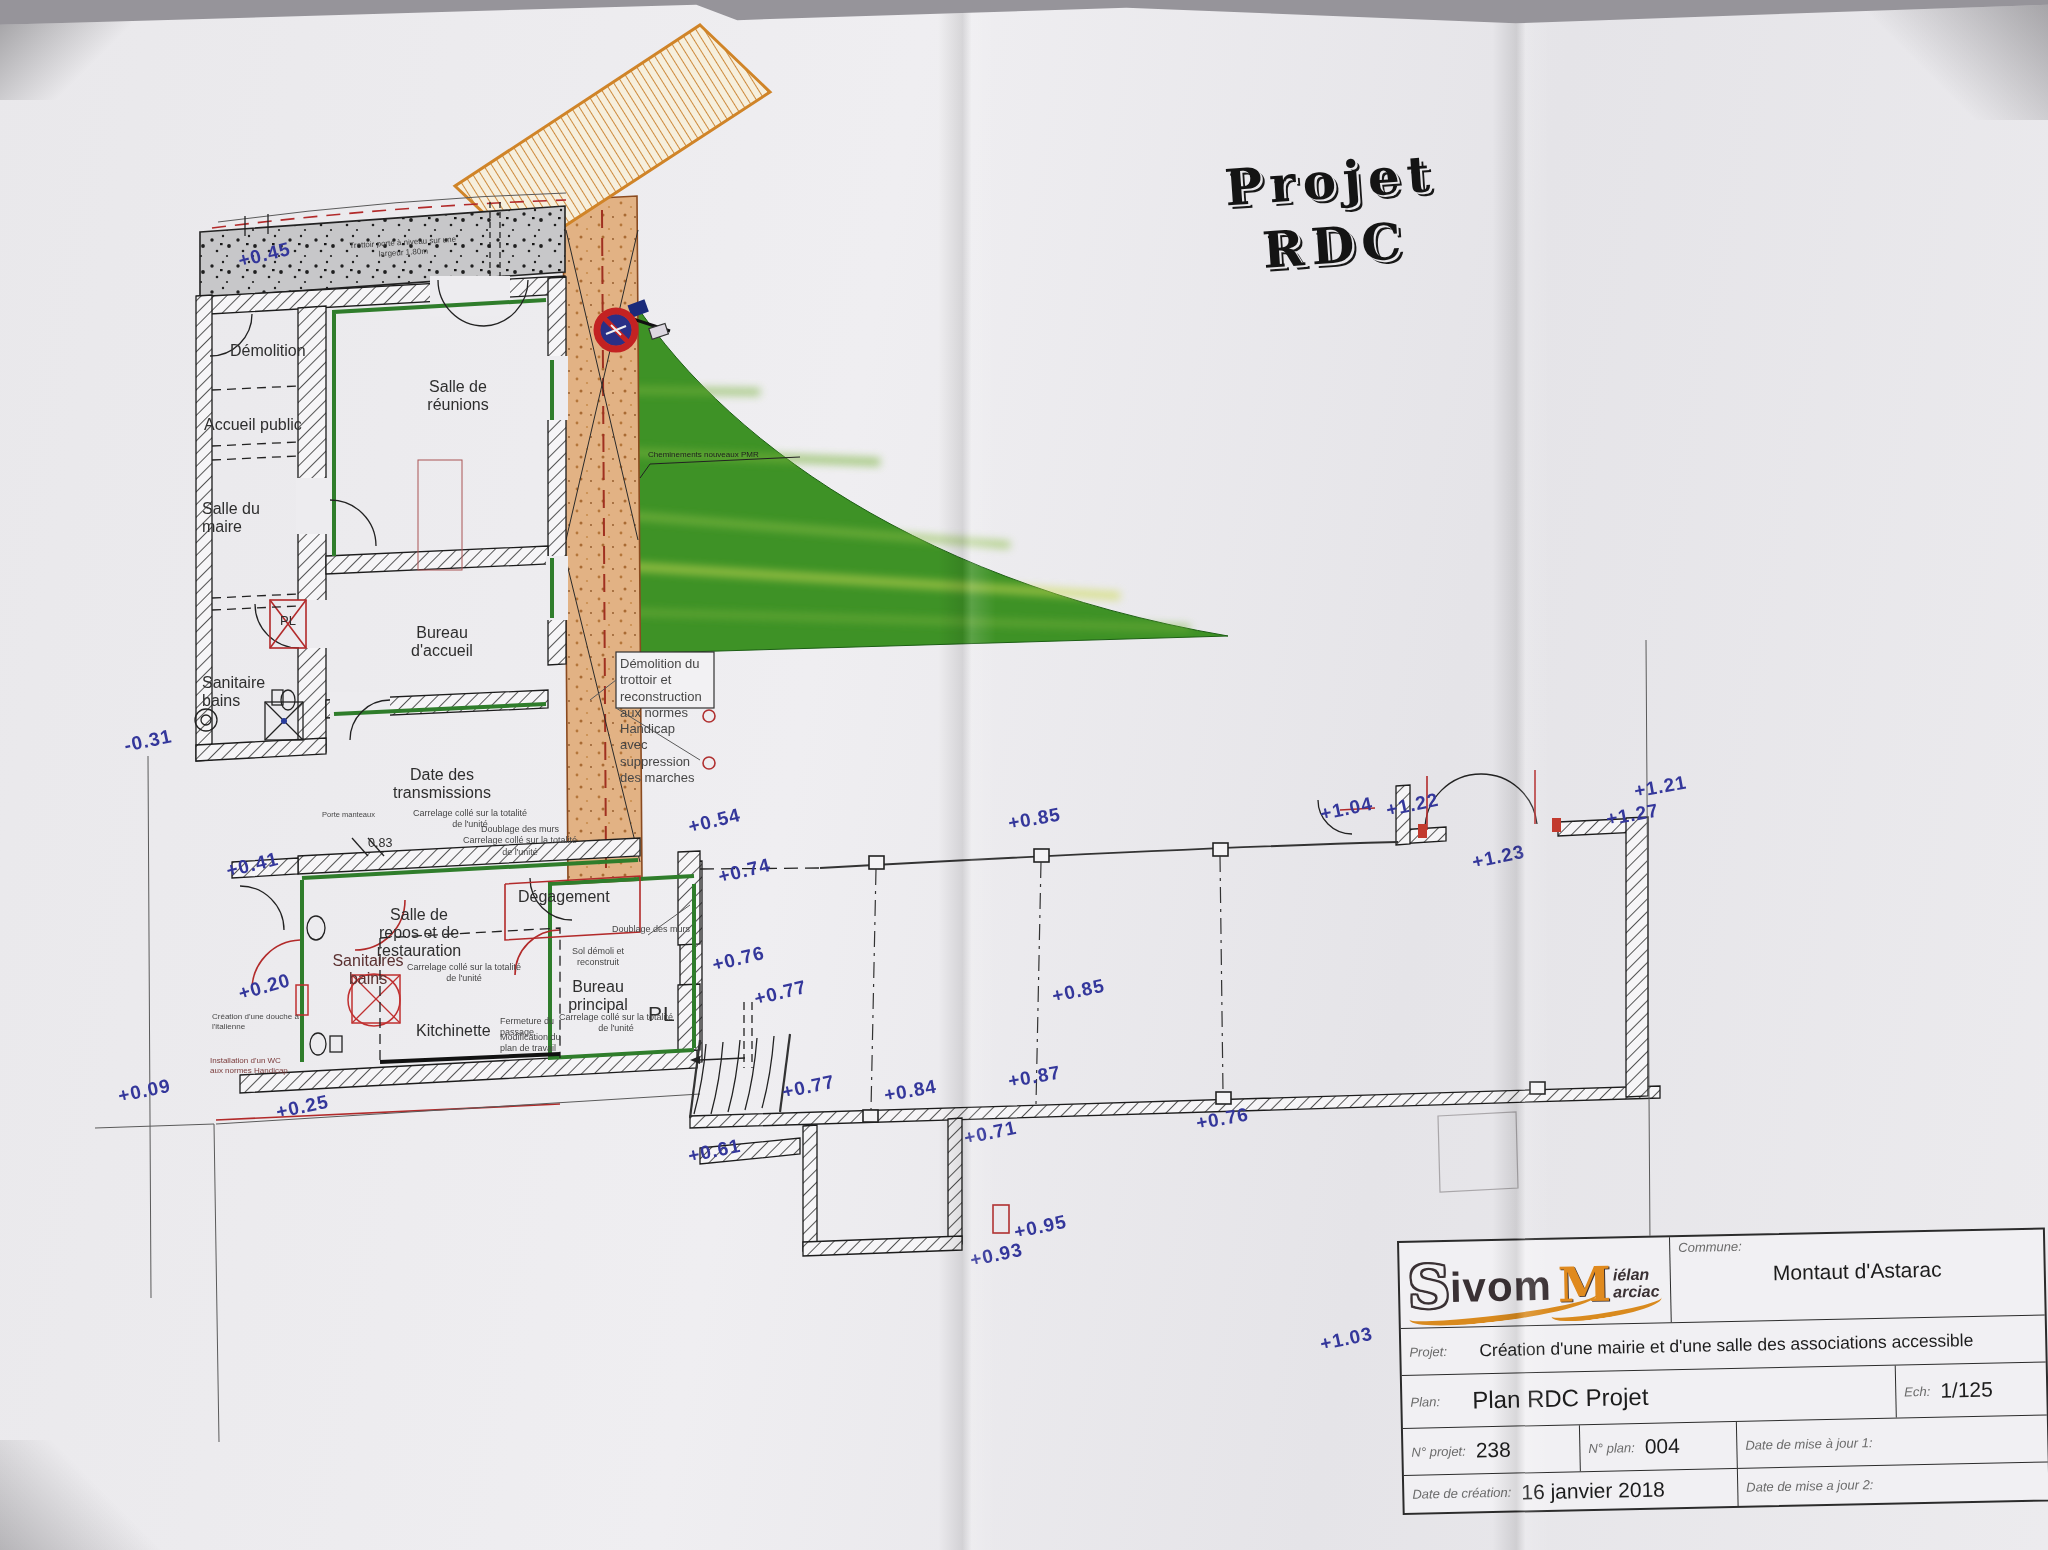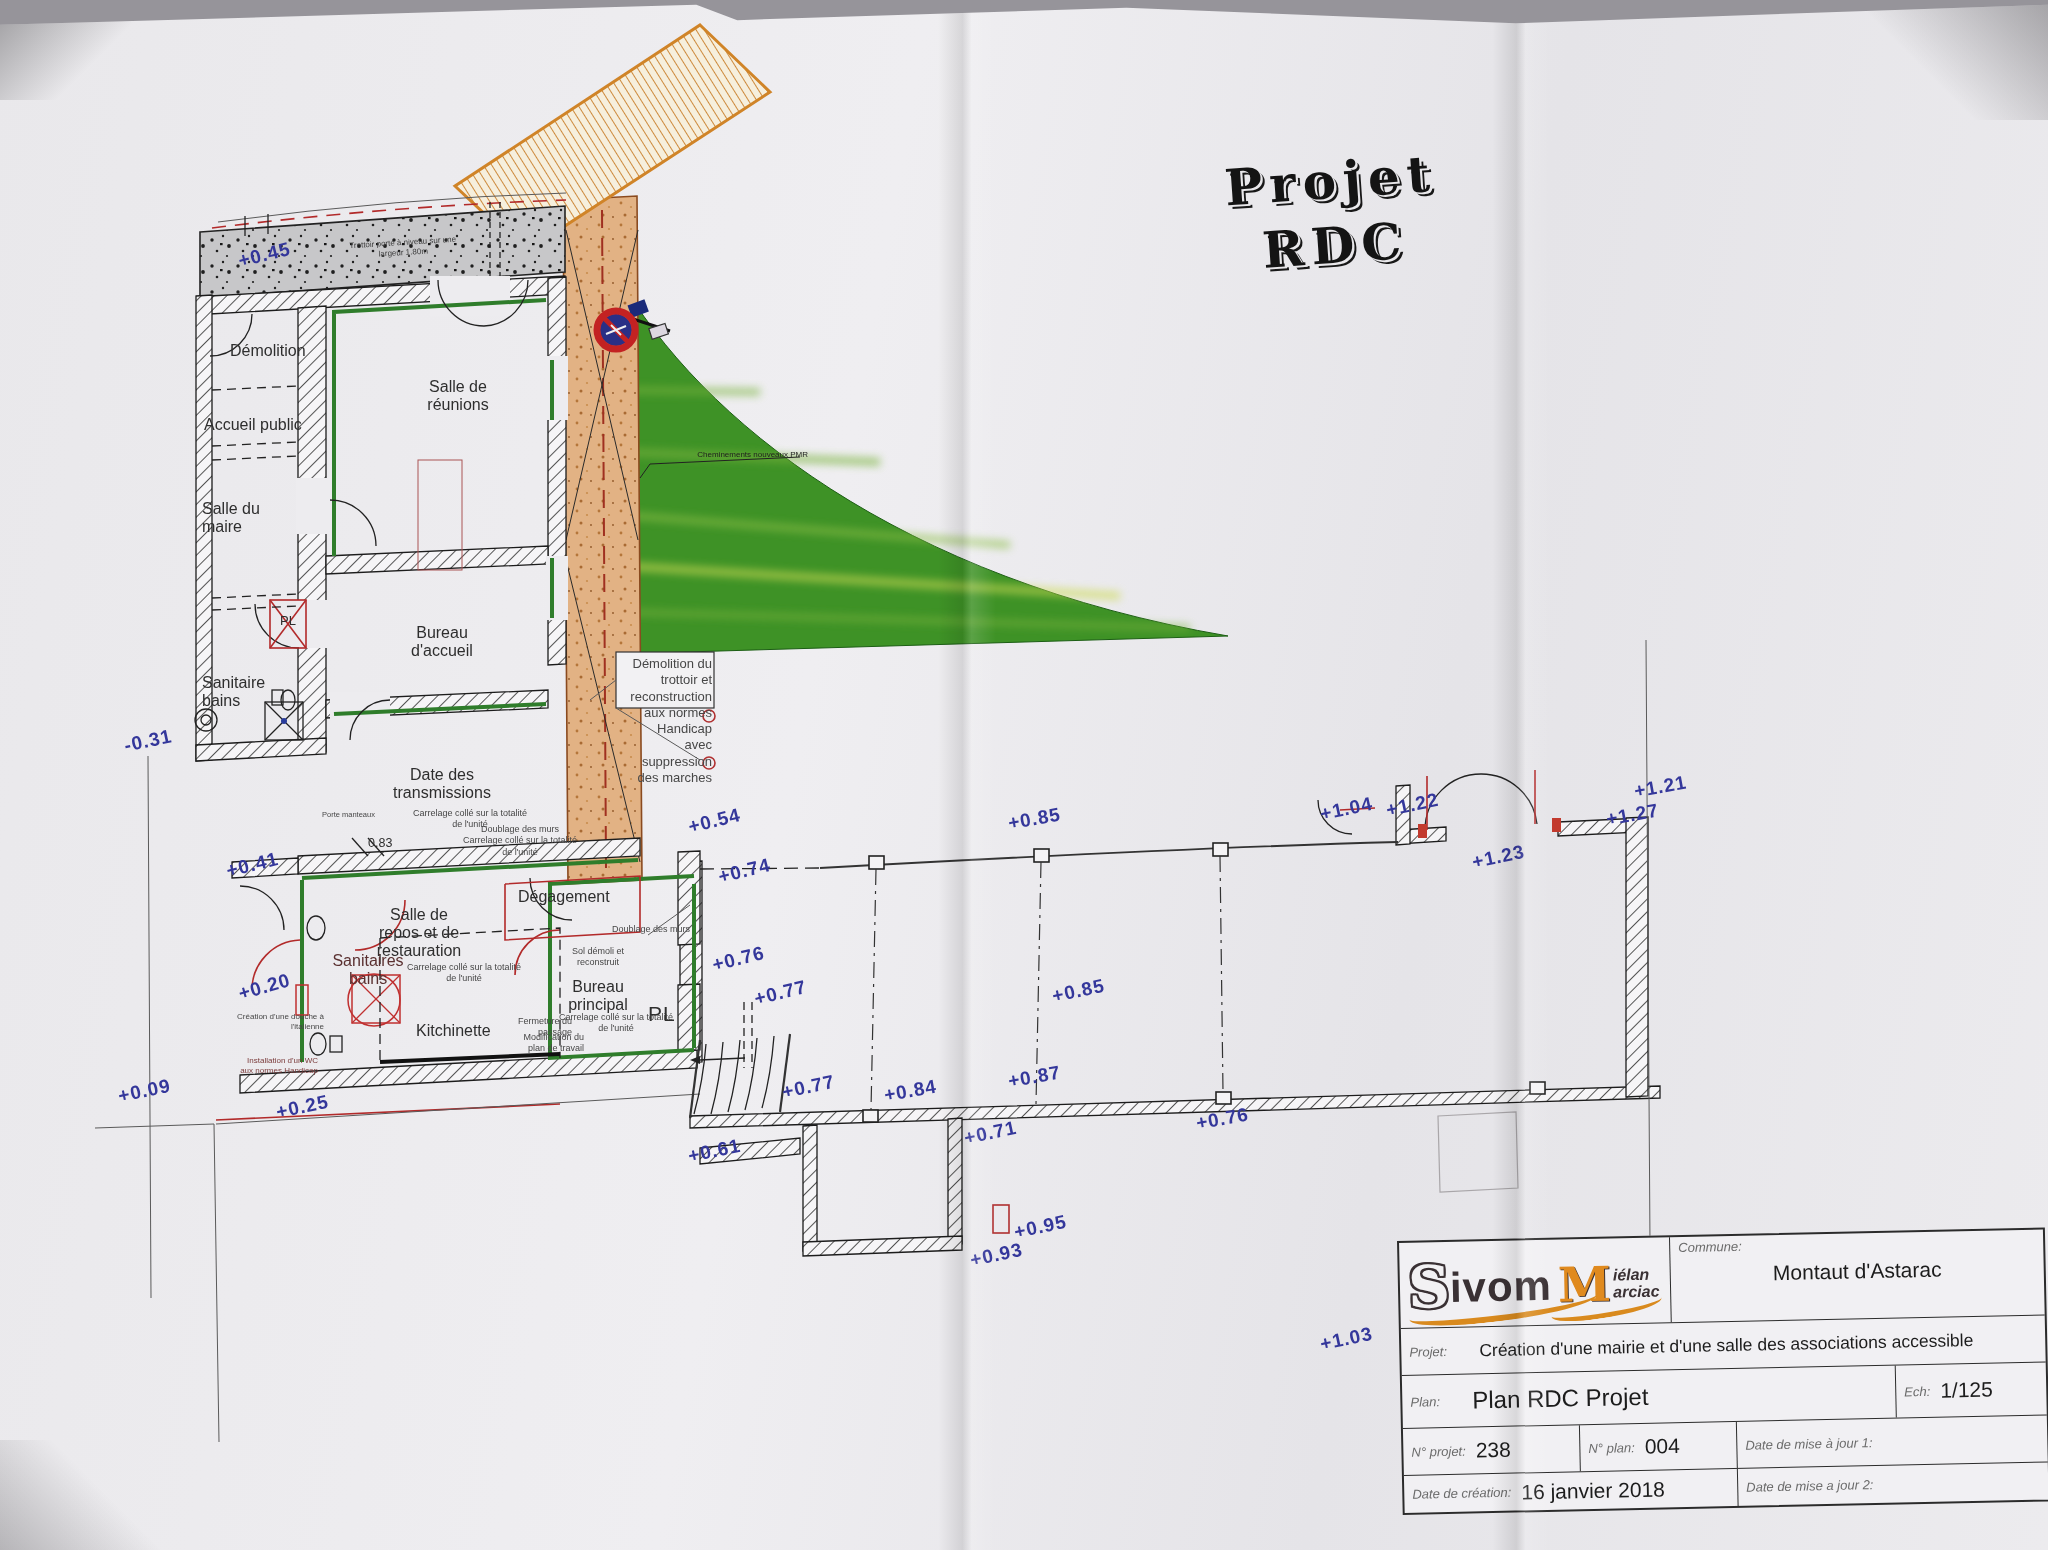--- a/index.html
+++ b/index.html
@@ -9,21 +9,21 @@
     background:linear-gradient(100deg,#e9e8eb 0%,#efeef1 40%,#e5e4e8 68%,#ecebee 100%);
     clip-path:polygon(0 1.6%,34% .3%,36% 1.3%,55% .5%,74% 1.5%,100% .3%,100% 100%,0 100%);}
   .wall{fill:url(#hatch);stroke:#1c1c1c;stroke-width:1.3;}
   .gap{fill:#edecef;stroke:none;}
   .blk{stroke:#222;fill:none;stroke-width:1.3;}
   .thin{stroke:#5a5a5a;fill:none;stroke-width:1;}
   .redline{stroke:#b22a2a;fill:none;stroke-width:1.6;}
   .green{stroke:#2f7d2b;fill:none;stroke-width:4;}
   .lbl{position:absolute;color:#2e2e2e;font-size:16px;line-height:1.12;white-space:pre-line;}
   .lbl.c{text-align:center;}
-  .ann{position:absolute;color:#474747;font-size:9px;line-height:1.25;white-space:pre-line;text-align:right;}
+  .ann{position:absolute;color:#474747;font-size:9px;line-height:1.25;white-space:pre-line;}
   .ann.c{text-align:center;}
   .elev{position:absolute;color:#34379b;font-size:19px;font-weight:600;letter-spacing:1px;}
   .projet-title{position:absolute;left:1168px;top:148px;width:330px;text-align:center;
     font-family:"DejaVu Serif",serif;font-weight:700;font-size:50px;letter-spacing:7px;
     color:#141414;line-height:1.3;white-space:pre-line;transform:rotate(-4deg);
     text-shadow:2px 2px 0 #e9e8eb,4px 4px 0 #181818;}
   .title-block{position:absolute;left:1397px;top:1241px;width:648px;height:274px;
     background:#f1f0f3;border:2px solid #2b2b2b;transform:rotate(-1.2deg);
     transform-origin:top left;display:flex;flex-direction:column;box-sizing:border-box;}
   .tb-row{display:flex;border-bottom:1.5px solid #2b2b2b;box-sizing:border-box;}

